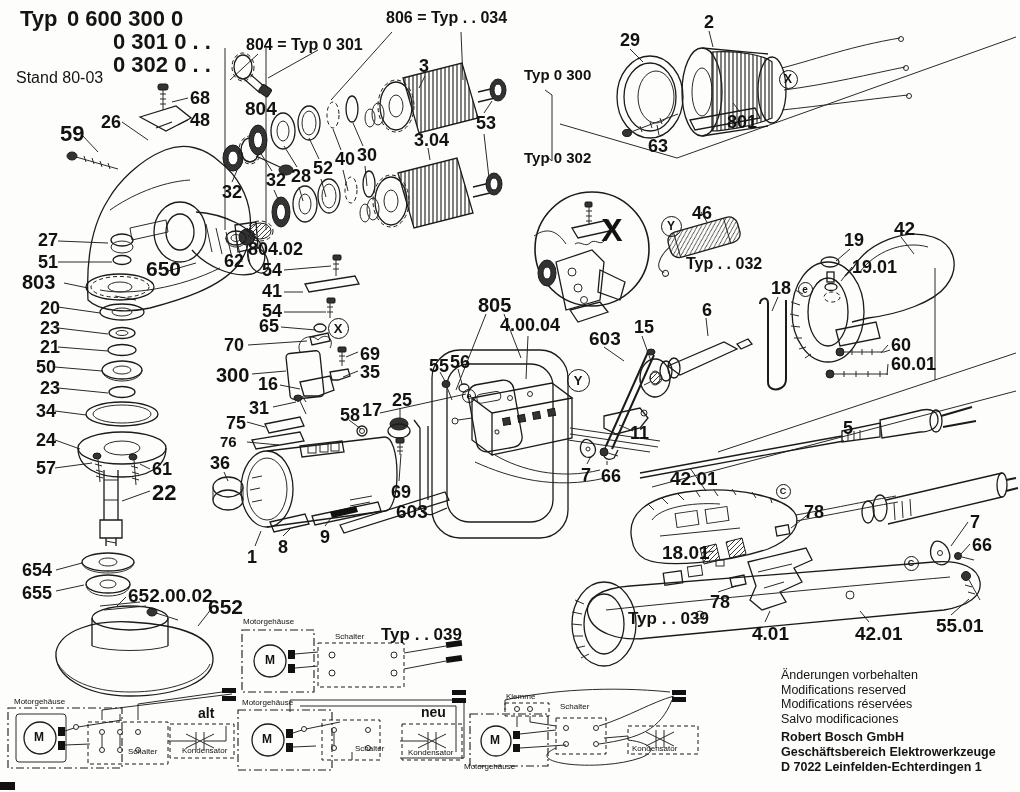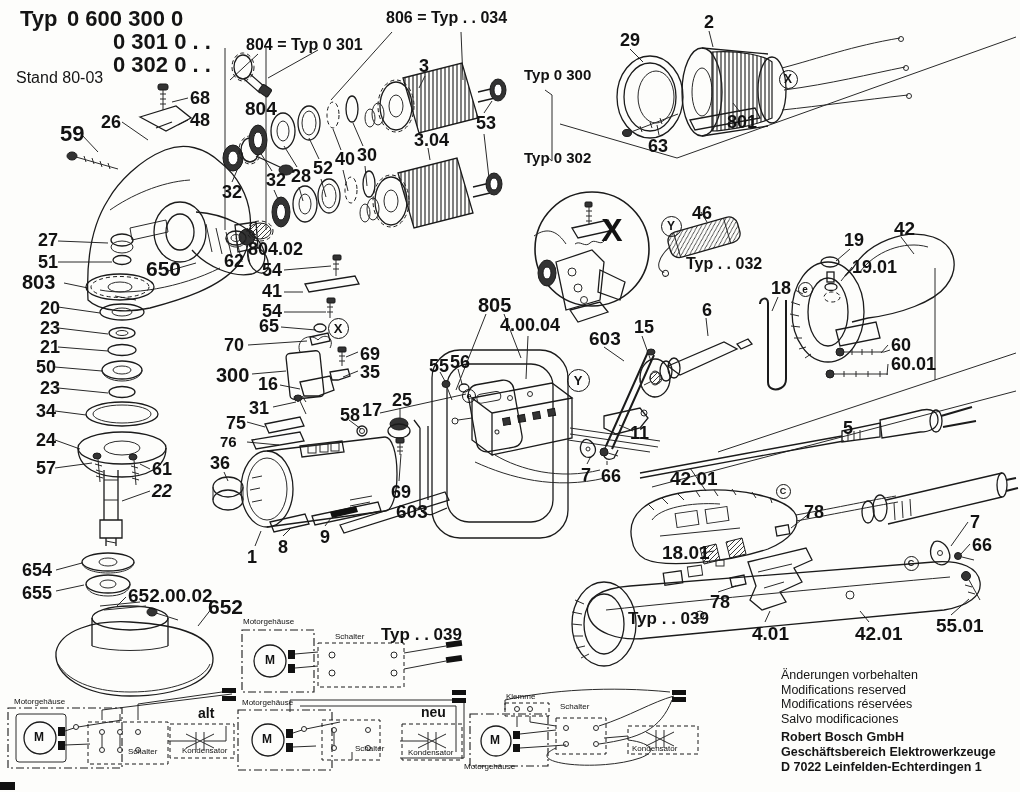--- a/index.html
+++ b/index.html
@@ -476,21 +476,21 @@
       <span class="callout" style="left: 146px; top: 258px; font-size: 21px;">650</span>
       <span class="callout" style="left: 40px; top: 299px; font-size: 18px;">20</span>
       <span class="callout" style="left: 40px; top: 319px; font-size: 18px;">23</span>
       <span class="callout" style="left: 40px; top: 338px; font-size: 18px;">21</span>
       <span class="callout" style="left: 36px; top: 358px; font-size: 18px;">50</span>
       <span class="callout" style="left: 40px; top: 379px; font-size: 18px;">23</span>
       <span class="callout" style="left: 36px; top: 402px; font-size: 18px;">34</span>
       <span class="callout" style="left: 36px; top: 431px; font-size: 18px;">24</span>
       <span class="callout" style="left: 36px; top: 459px; font-size: 18px;">57</span>
       <span class="callout" style="left: 152px; top: 460px; font-size: 18px;">61</span>
-      <span class="callout" style="left: 152px; top: 482px; font-size: 18px; font-style: italic;">22</span>
+      <span class="callout" style="left: 152px; top: 482px; font-size: 22px;">22</span>
       <span class="callout" style="left: 22px; top: 561px; font-size: 18px;">654</span>
       <span class="callout" style="left: 22px; top: 584px; font-size: 18px;">655</span>
       <span class="callout" style="left: 128px; top: 586px; font-size: 19px;">652.00.02</span>
       <span class="callout" style="left: 208px; top: 596px; font-size: 21px;">652</span>
       <span class="callout" style="left: 246px; top: 37px; font-size: 16px;">804 = Typ 0 301</span>
       <span class="callout" style="left: 245px; top: 99px; font-size: 19px;">804</span>
       <span class="callout" style="left: 222px; top: 183px; font-size: 18px;">32</span>
       <span class="callout" style="left: 266px; top: 171px; font-size: 18px;">32</span>
       <span class="callout" style="left: 291px; top: 167px; font-size: 18px;">28</span>
       <span class="callout" style="left: 313px; top: 159px; font-size: 18px;">52</span>

